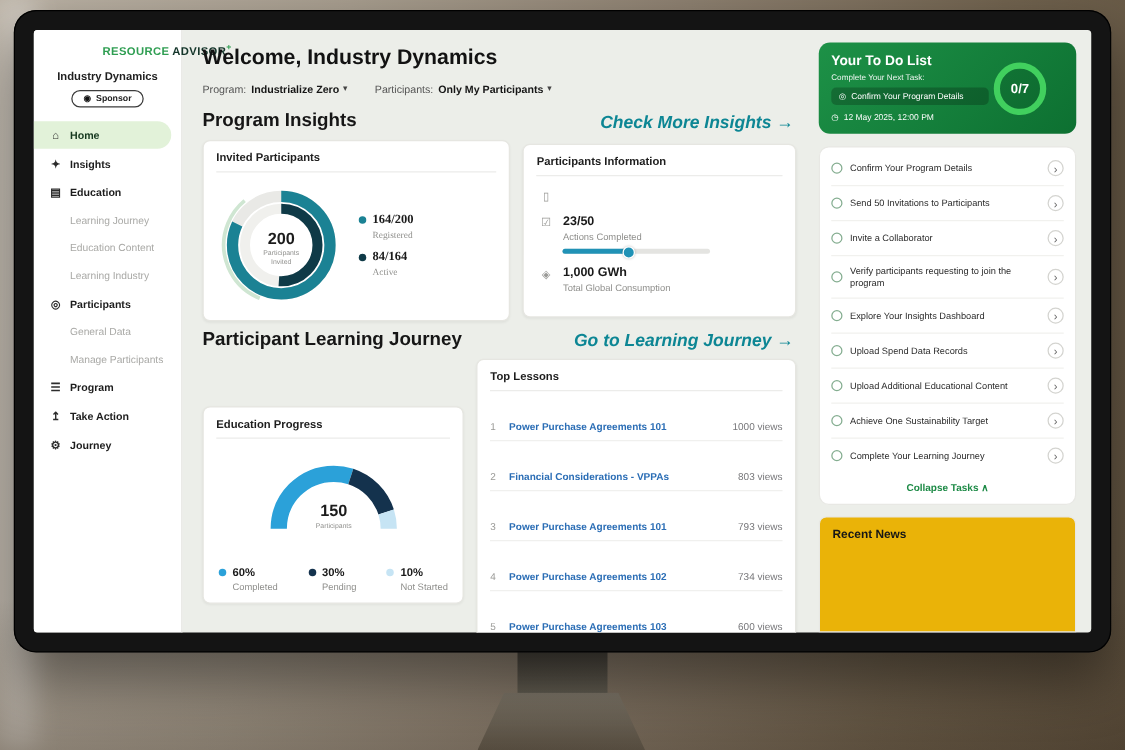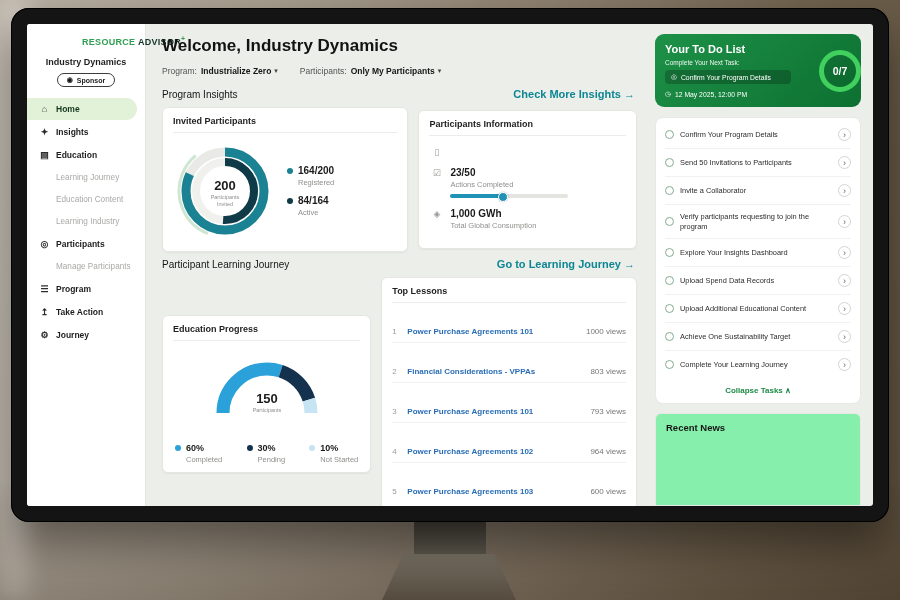--- a/index.html
+++ b/index.html
@@ -44,30 +44,30 @@
   .nav-item.active { background:#e2f2d9; color:#16381f; }
 
   
   .main { flex:1; min-width:0; padding:10px 12px 0 16px; }
   .welcome { font-size:17px; font-weight:bold; color:#121212; margin:2px 0 10px; }
   .filters { display:flex; gap:22px; font-size:8.5px; color:#555; align-items:center; margin-bottom:12px; }
   .filter { display:flex; align-items:center; cursor:pointer; }
   .filter-value { font-weight:bold; color:#161616; margin-left:4px; }
   .caret { font-size:7px; color:#444; margin-left:3px; }
   .section-head { display:flex; justify-content:space-between; align-items:center; margin:6px 2px 7px 0; }
-  .section-title { font-size:10px; font-weight:normal; color:#161616; }
-  .section-link { font-size:11px; font-weight:bold; color:#0d8694; cursor:pointer; }
+  .section-title { font-size:15px; font-weight:bold; color:#161616; }
+  .section-link { font-size:14px; font-weight:bold; color:#0d8694; cursor:pointer;font-style:italic; }
   .cards { display:flex; gap:10px; align-items:center; }
   .card { background:#fff; border-radius:6px; border:1px solid #e6e6e1; box-shadow:0 1px 2px rgba(0,0,0,.05);
     padding:8px 10px; }
   .card-title { font-size:9px; font-weight:bold; color:#1e1e1e; padding-bottom:6px; border-bottom:1px solid #ececea; }
 
   .card-invited { width:53%; }
   .invited-body { display:flex; align-items:center; gap:10px; padding-top:6px; }
-  .leg-item { margin:8px 0; }
+  .leg-item { margin:8px 0;font-family:Liberation Serif, serif; }
   .leg-top { display:flex; align-items:center; gap:5px; }
   .dot { width:6px; height:6px; border-radius:50%; flex-shrink:0; }
   .dot-teal { background:#1b8294; }
   .dot-dark { background:#0f3a47; }
   .dot-blue { background:#2ba1d9; }
   .dot-navy { background:#14324d; }
   .dot-pale { background:#c6e4f4; }
   .leg-value { font-size:10px; font-weight:bold; color:#1b1b1b; }
   .leg-label { font-size:7.5px; color:#8f8f8c; margin:2px 0 0 11px; }
 
@@ -94,32 +94,32 @@
 
   
   .right { width:224px; flex-shrink:0; padding:10px 12px 0 6px; display:flex; flex-direction:column; }
   .todo-hero { background:linear-gradient(135deg,#1d9147,#0d7031); border-radius:9px; padding:9px 10px;
     color:#fff; position:relative; flex-shrink:0; }
   .todo-title { font-size:11px; font-weight:bold; }
   .todo-sub { font-size:6.5px; margin:4px 0 4px; opacity:.92; }
   .todo-task { background:rgba(0,0,0,.22); border-radius:4px; padding:3px 6px; font-size:6.8px;
     display:flex; gap:4px; align-items:center; width:126px; cursor:pointer; }
   .todo-due { font-size:6.8px; margin-top:6px; display:flex; gap:4px; align-items:center; }
-  .todo-ring { position:absolute; right:0; top:16px; width:42px; height:42px; border-radius:50%;
+  .todo-ring { position:absolute; right:24px; top:16px; width:42px; height:42px; border-radius:50%;
     border:5px solid #41d05e; display:flex; align-items:center; justify-content:center;
     font-size:10.5px; font-weight:bold; background:rgba(0,0,0,.08); }
   .todo-list { background:#fff; border-radius:8px; margin-top:10px; padding:3px 9px 0;
     border:1px solid #e8e8e4; }
   .todo-item { display:flex; align-items:center; gap:6px; padding:7px 0; border-bottom:1px solid #f1f1ee; cursor:pointer; }
   .todo-check { width:9px; height:9px; border:1.5px solid #84ad90; border-radius:50%; flex-shrink:0; }
   .todo-label { flex:1; font-size:7.4px; color:#2b2b2b; line-height:1.3; }
   .todo-go { width:13px; height:13px; border:1px solid #d4d4d0; border-radius:50%; display:flex;
     align-items:center; justify-content:center; font-size:9px; color:#666; flex-shrink:0; }
   .collapse { text-align:center; color:#1d8a46; font-weight:bold; font-size:8px; padding:8px 0; cursor:pointer; }
-  .recent-news { background:#86efac; border-radius:6px 6px 0 0; margin-top:9px; padding:8px 10px;
+  .recent-news { background:#eab308; border-radius:6px 6px 0 0; margin-top:9px; padding:8px 10px;
     font-size:9.5px; font-weight:bold; color:#161616; flex:1; border:1px solid #e8e8e4; }
 </style>
 </head>
 <body>
 
 <div class="scene">
   <div class="stand-neck"></div>
   <div class="stand-base"></div>
 
   <div class="monitor">
@@ -153,20 +153,23 @@
           </div>
           <div class="nav-item sub">
             <span>Education Content</span>
           </div>
           <div class="nav-item sub">
             <span>Learning Industry</span>
           </div>
           <div class="nav-item">
             <span class="nav-icon">◎</span>
             <span>Participants</span>
+          </div>
+          <div class="nav-item sub">
+            <span>General Data</span>
           </div>
           <div class="nav-item sub">
             <span>Manage Participants</span>
           </div>
           <div class="nav-item">
             <span class="nav-icon">☰</span>
             <span>Program</span>
           </div>
           <div class="nav-item">
             <span class="nav-icon">↥</span>
@@ -321,21 +324,21 @@
               <span class="lesson-views">803 views</span>
             </div>
             <div class="lesson">
               <span class="lesson-rank">3</span>
               <span class="lesson-title">Power Purchase Agreements 101</span>
               <span class="lesson-views">793 views</span>
             </div>
             <div class="lesson">
               <span class="lesson-rank">4</span>
               <span class="lesson-title">Power Purchase Agreements 102</span>
-              <span class="lesson-views">964 views</span>
+              <span class="lesson-views">734 views</span>
             </div>
             <div class="lesson">
               <span class="lesson-rank">5</span>
               <span class="lesson-title">Power Purchase Agreements 103</span>
               <span class="lesson-views">600 views</span>
             </div>
           </div>
         </div>
       </main>
 

